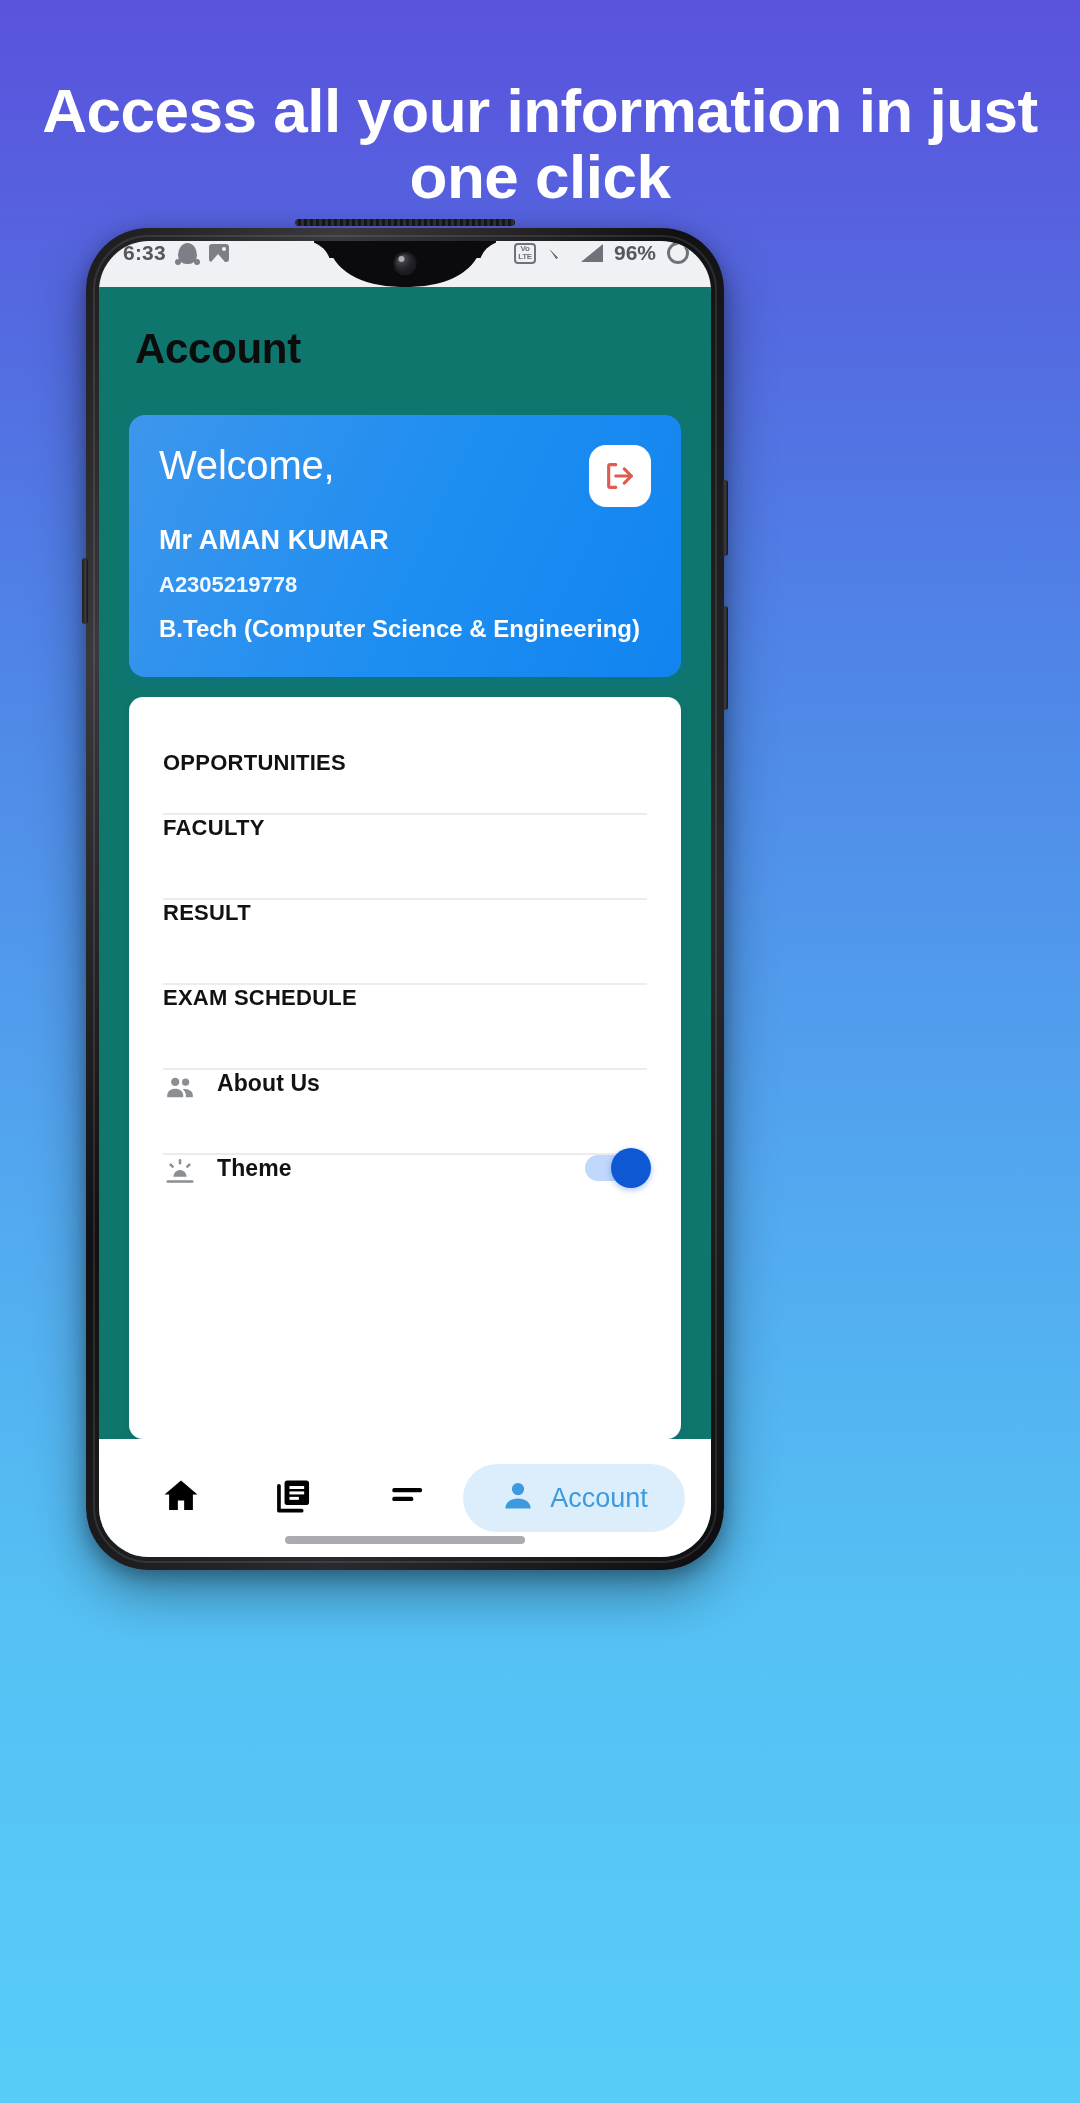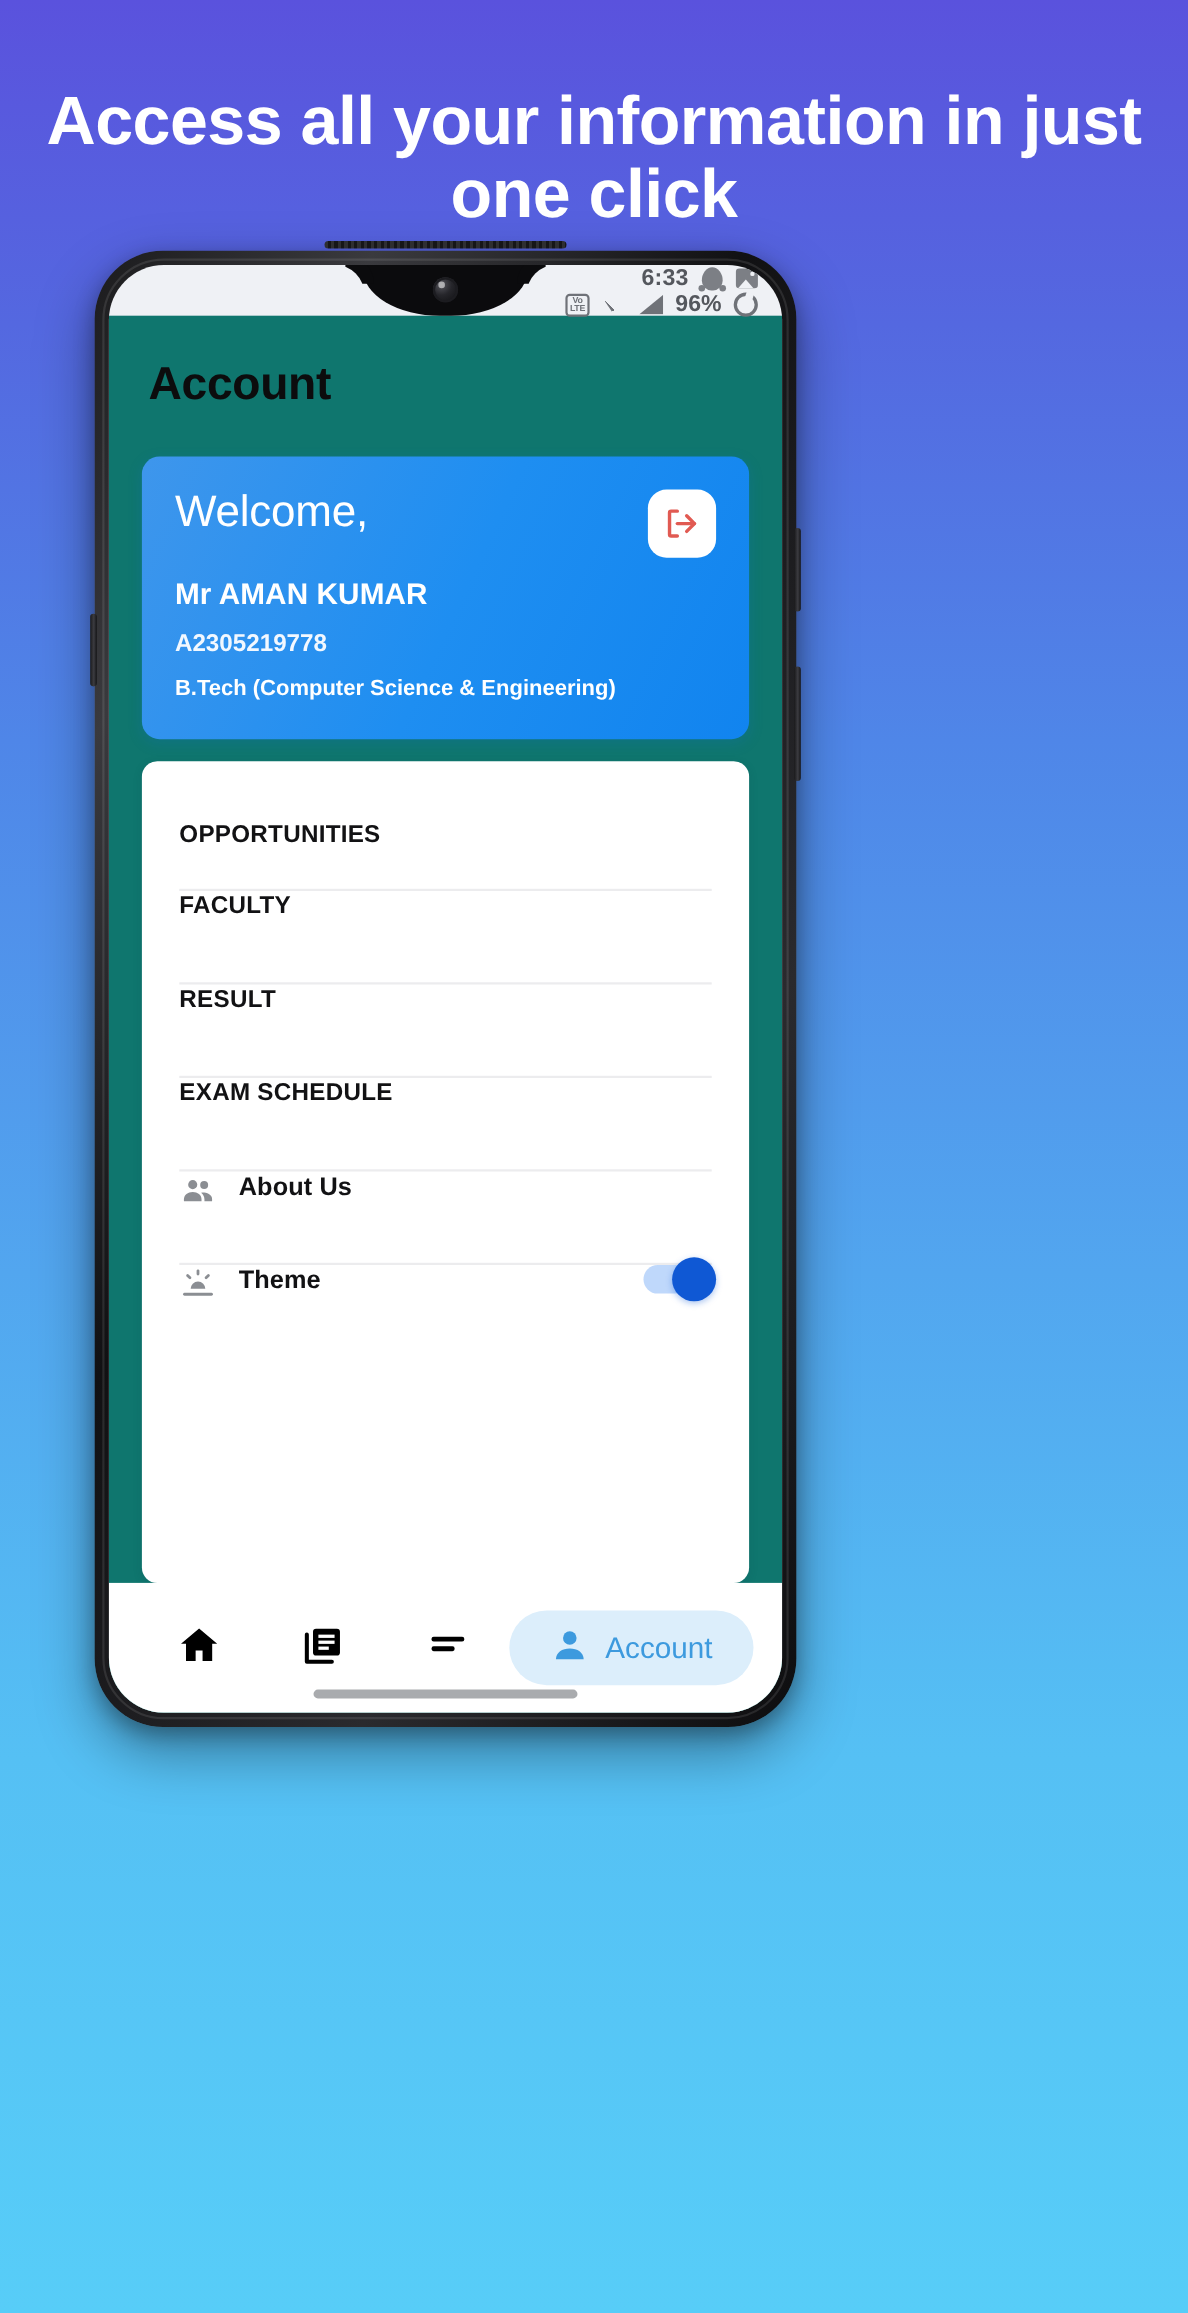--- a/index.html
+++ b/index.html
@@ -144,27 +144,26 @@
   }
   .btn-power { right: -4px; top: 252px; width: 6px; height: 76px; }
   .btn-vol-up { right: -4px; top: 378px; width: 6px; height: 104px; }
   .btn-mute { left: -4px; top: 330px; width: 6px; height: 66px; }
 
   
   .status-bar {
     position: relative;
     height: 46px;
     display: flex;
-    align-items: flex-end;
+    align-items: flex-start;
     padding: 0 22px 0 24px;
     color: #5a5d63;
     font-size: 20px;
     font-weight: 600;
     z-index: 6;
-    flex-direction: column;
   }
   .sb-left { display: flex; align-items: center; gap: 12px; }
   .sb-right { margin-left: auto; display: flex; align-items: center; gap: 11px; }
   .sb-time { font-size: 21px; font-weight: 600; color: #54575d; letter-spacing: 0.2px; }
 
   .ic-snap {
     width: 19px; height: 21px;
     background: #7c7f85;
     border-radius: 50% 50% 46% 46% / 58% 58% 42% 42%;
     position: relative;
@@ -310,21 +309,21 @@
     letter-spacing: 0.1px;
   }
   .user-id {
     color: #f2f8ff;
     font-size: 22px;
     font-weight: 600;
     margin-top: 16px;
   }
   .user-course {
     color: #ffffff;
-    font-size: 20px;
+    font-size: 24px;
     font-weight: 700;
     margin-top: 17px;
   }
 
   
   .menu-card {
     margin: 20px 30px 0 30px;
     background: #ffffff;
     border-radius: 14px;
     box-shadow: 0 2px 9px rgba(26,40,70,0.09);

